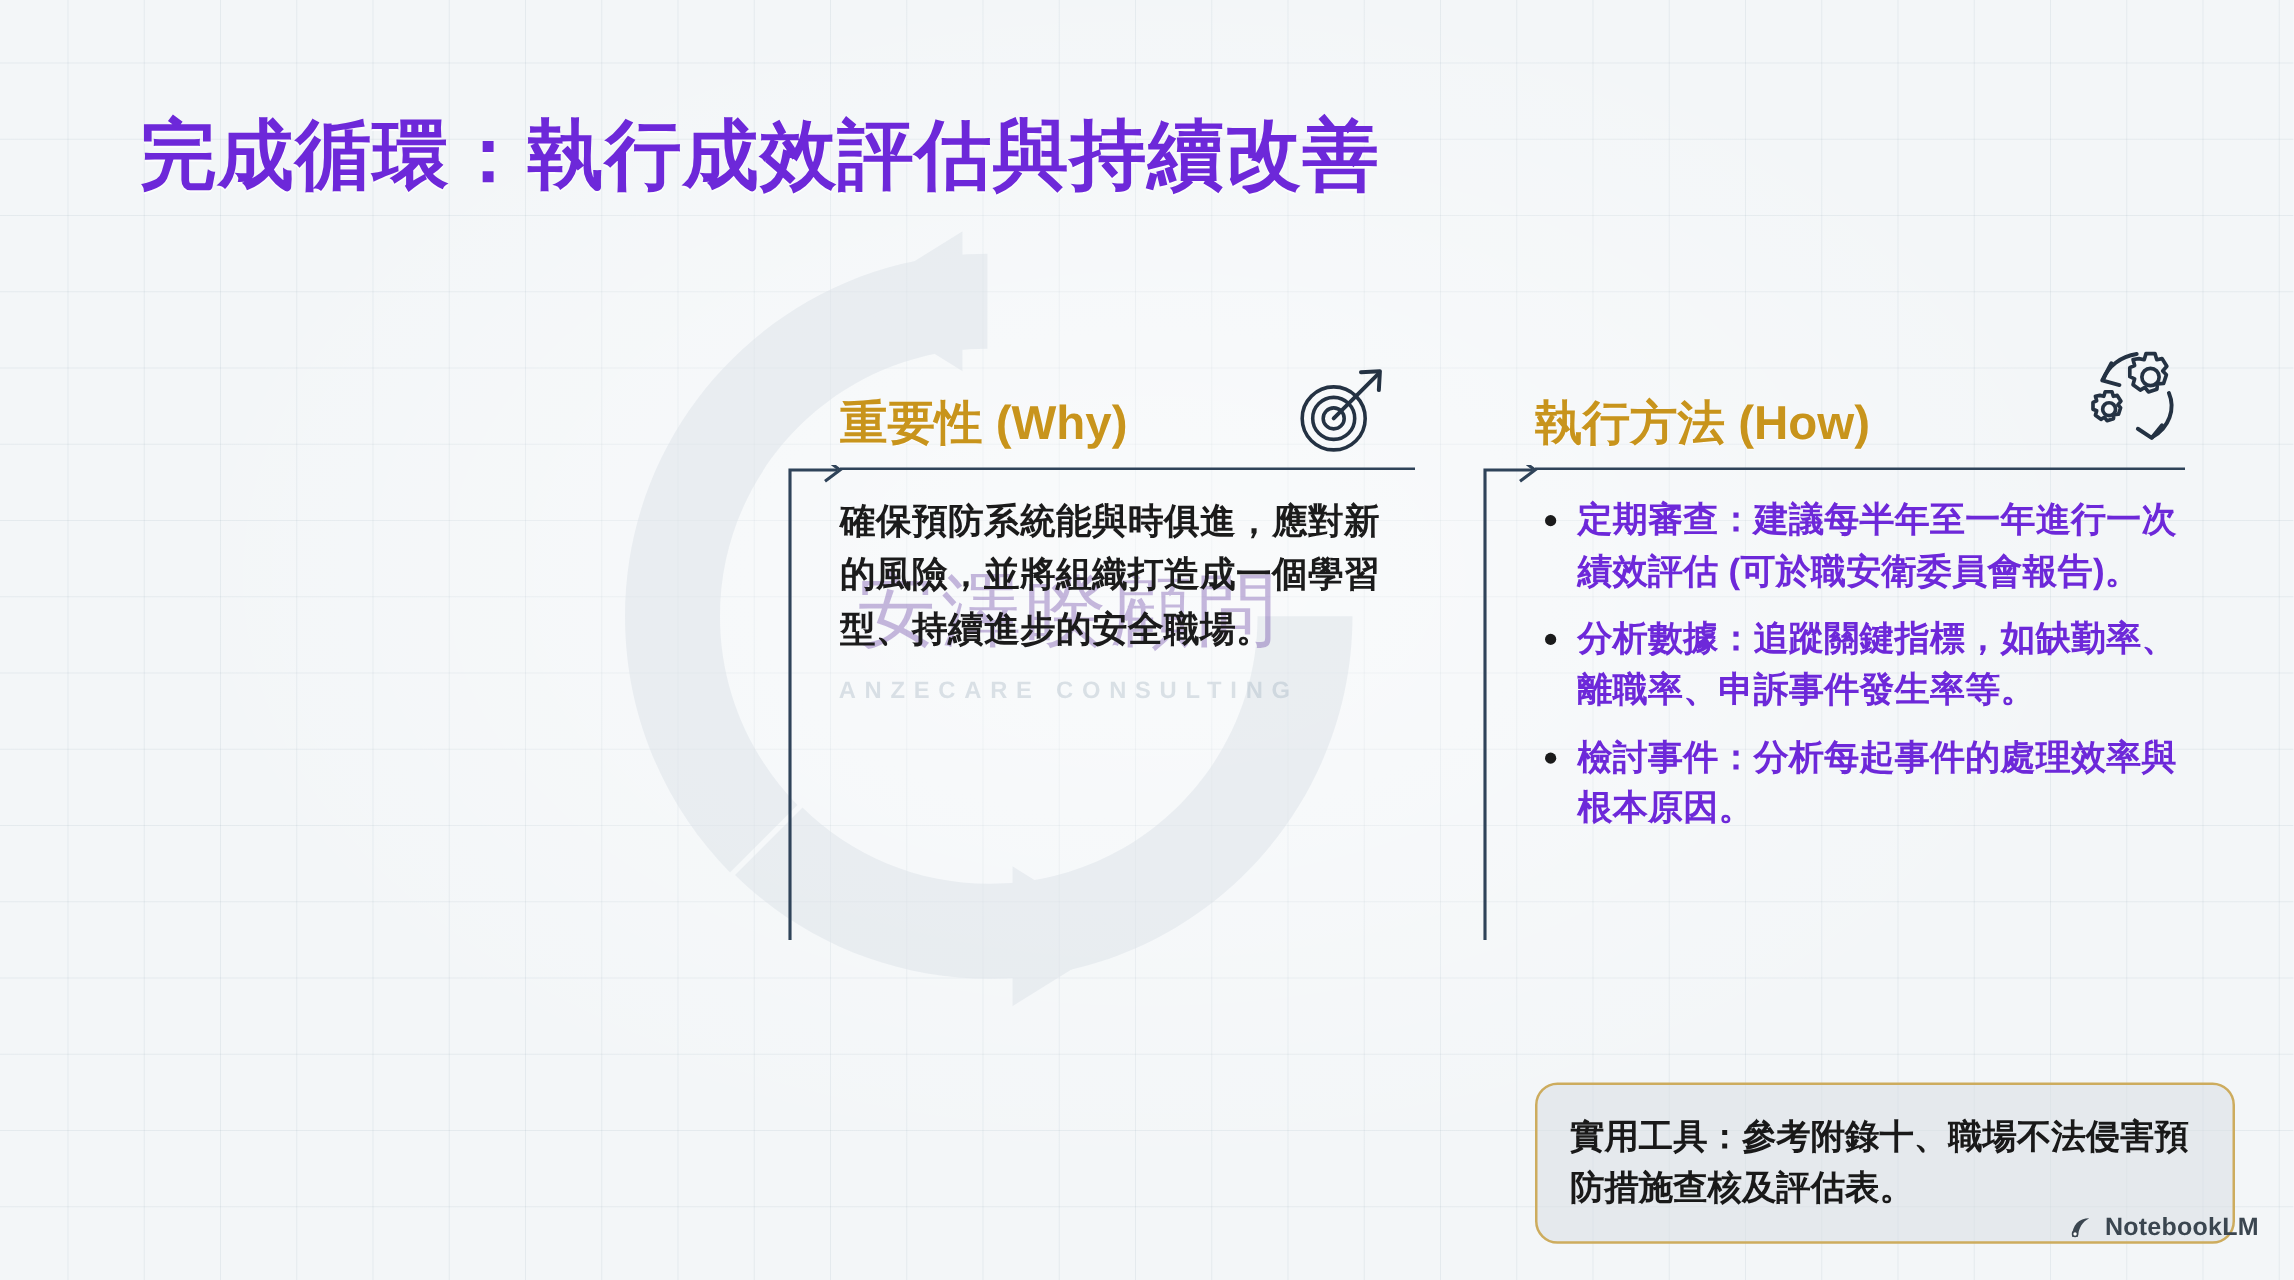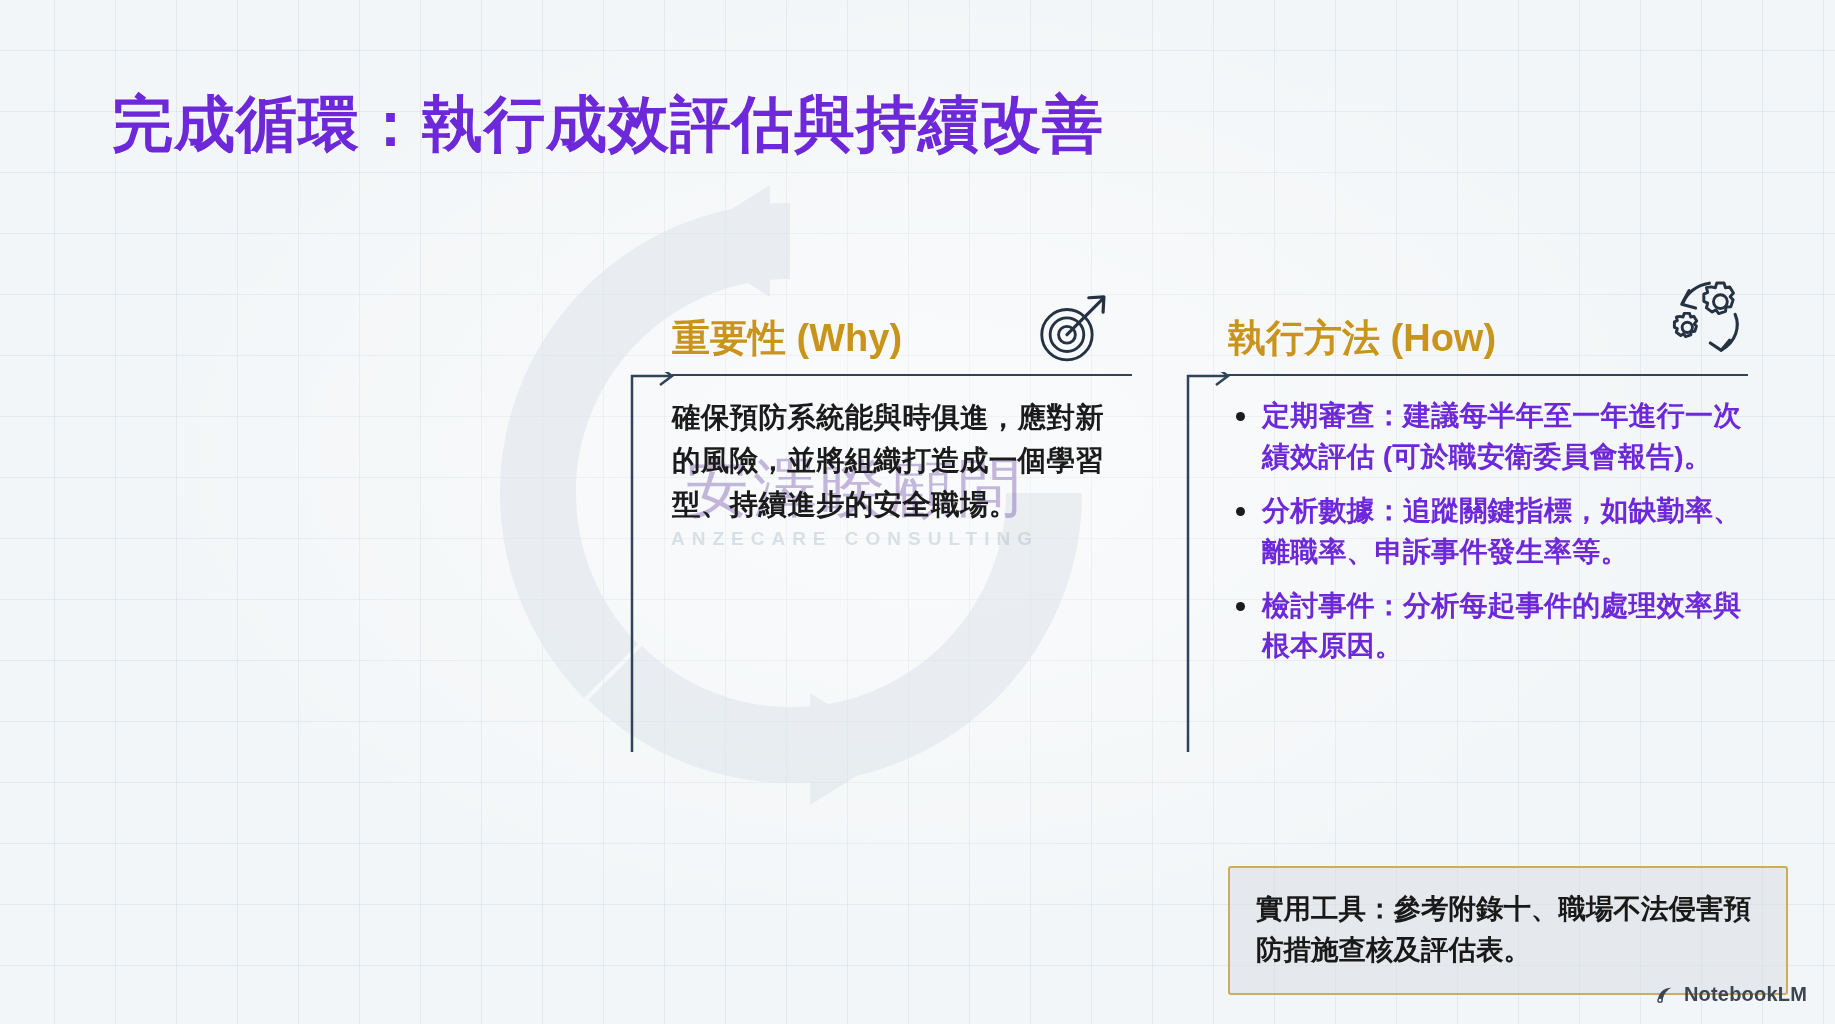--- a/index.html
+++ b/index.html
@@ -59,21 +59,21 @@
     color: #4c1d95;
     letter-spacing: 4px;
     line-height: 1.05;
     white-space: nowrap;
   }
   #watermark .wm-en {
     font-size: 19px;
     font-weight: 600;
     color: #93a6b6;
     letter-spacing: 7px;
-    margin-top: 6px;
+    margin-top: 20px;
     white-space: nowrap;
   }
 
   
   #title {
     position: absolute;
     left: 112px;
     top: 84px;
     font-size: 61px;
     font-weight: 700;
@@ -166,37 +166,37 @@
 
   
   #callout {
     position: absolute;
     left: 1228px;
     top: 866px;
     width: 560px;
     box-sizing: border-box;
     padding: 20px 26px 22px 26px;
     border: 2.5px solid #cdac5e;
-    border-radius: 3px;
+    border-radius: 18px;
     background: rgba(216,222,227,0.55);
   }
   #callout .ctext {
     font-size: 27.5px;
     line-height: 1.5;
     font-weight: 700;
     color: #191919;
   }
 
   
   #brand {
     position: absolute;
     right: 28px;
-    bottom: 18px;
+    bottom: 30px;
     display: flex;
-    align-items: flex-end;
+    align-items: flex-start;
     gap: 8px;
   }
   #brand .bname {
     font-size: 20px;
     font-weight: 700;
     color: #3b4650;
     letter-spacing: 0.2px;
   }
 </style>
 </head>

